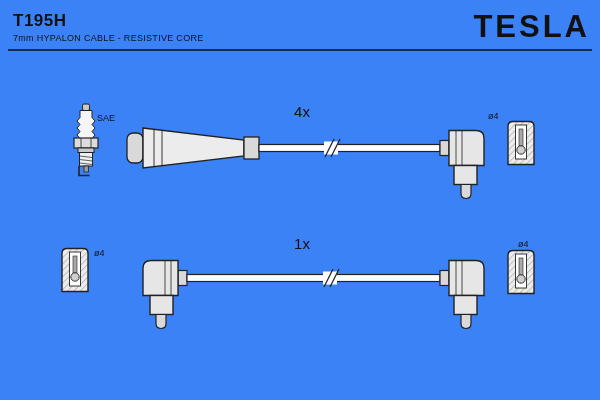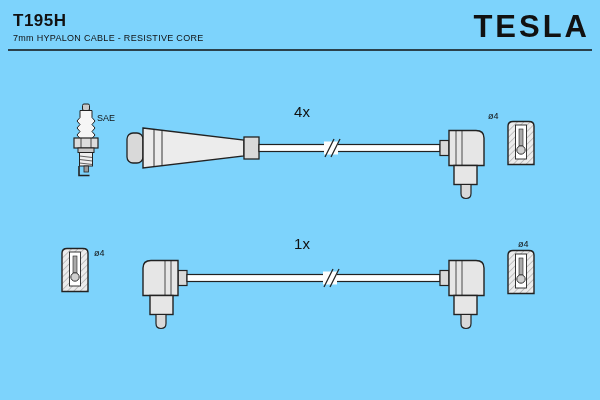--- a/index.html
+++ b/index.html
@@ -1,20 +1,20 @@
 <!DOCTYPE html>
 <html><head>
 <meta charset="utf-8">
 <style>
   html, body { margin: 0; padding: 0; background: #ffffff; }
   .stage {
     position: relative;
     width: 600px;
     height: 400px;
-    background: #7dd3fc;
+    background: #3b82f6;
     box-sizing: border-box;
     overflow: hidden;
   }
   svg { display: block; }
   text { font-family: "Liberation Sans", sans-serif; fill: #111; }
   .part-number { font-size: 17px; font-weight: bold; letter-spacing: 0.5px; }
   .subtitle   { font-size: 9px; letter-spacing: 0.3px; }
   .brand      { font-size: 31px; font-weight: bold; letter-spacing: 3px; }
   .qty        { font-size: 15px; }
   .small-lbl  { font-size: 9px; }

